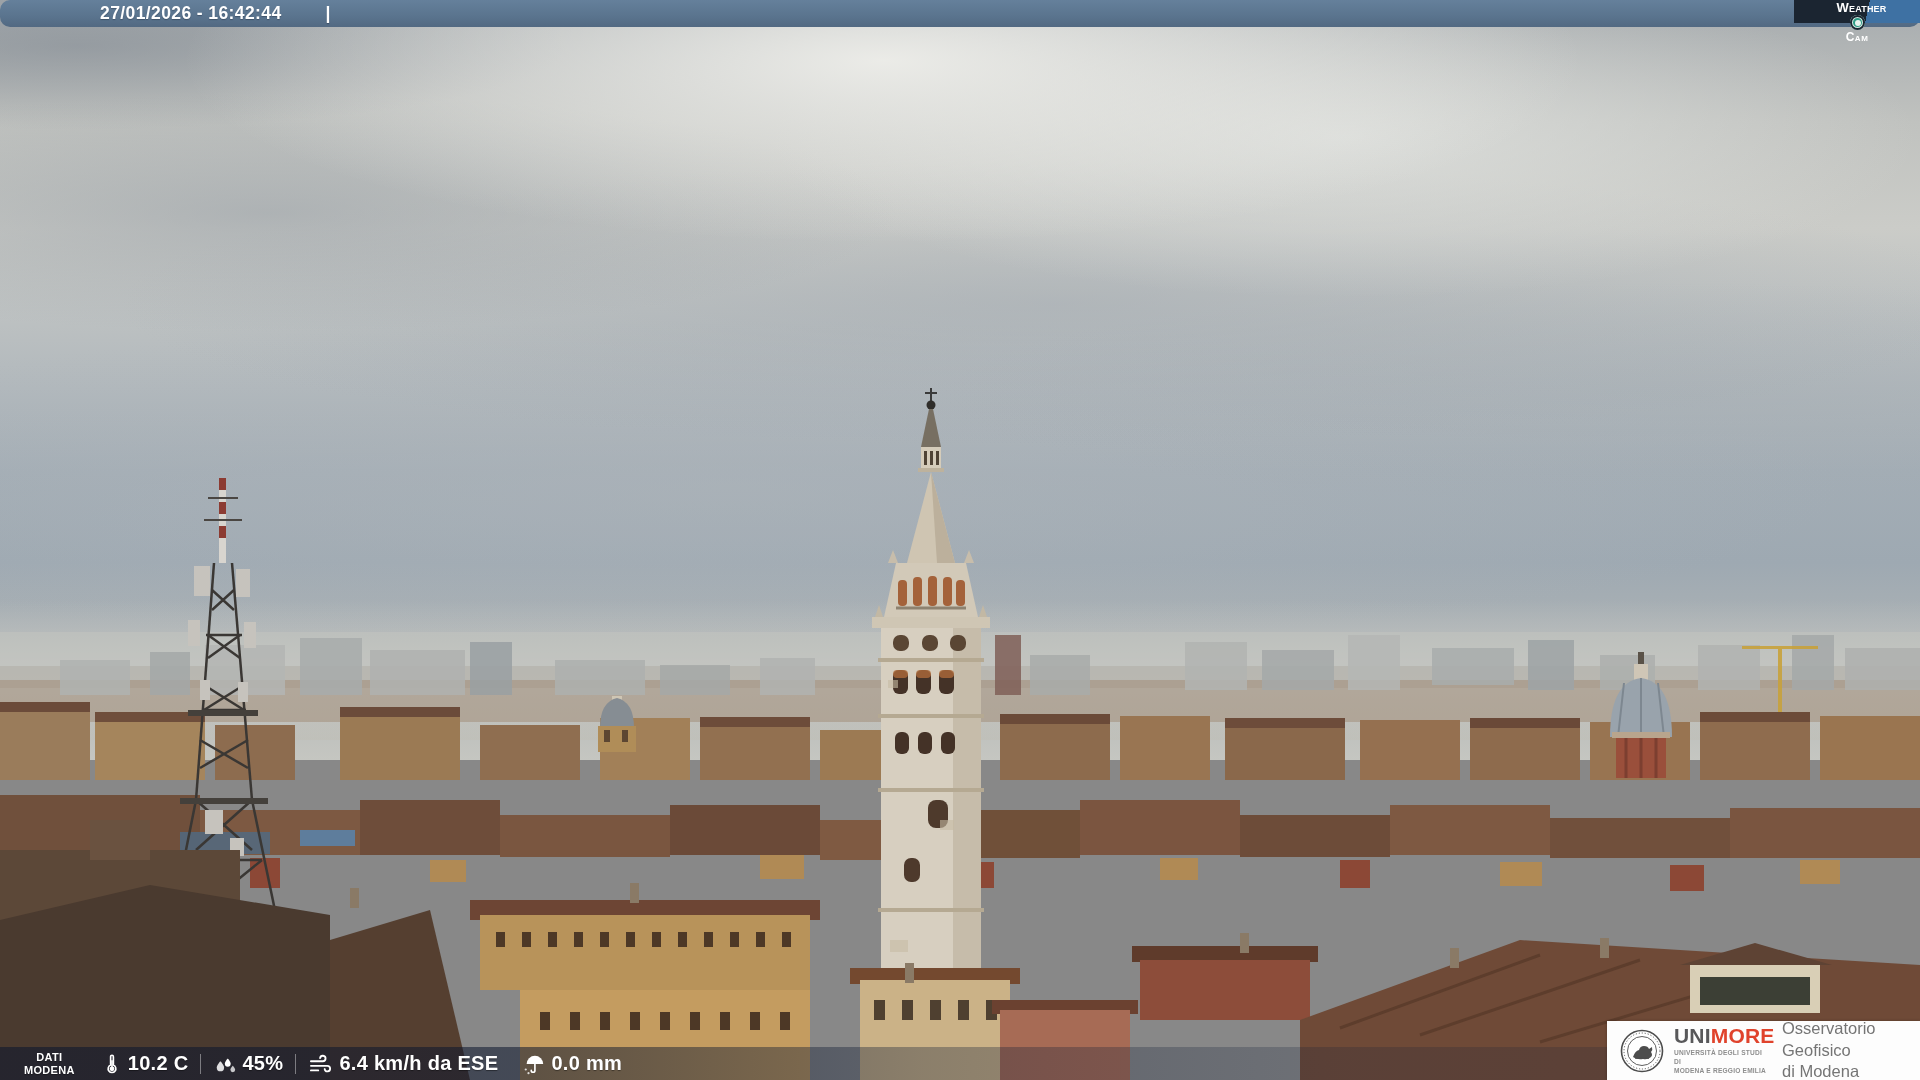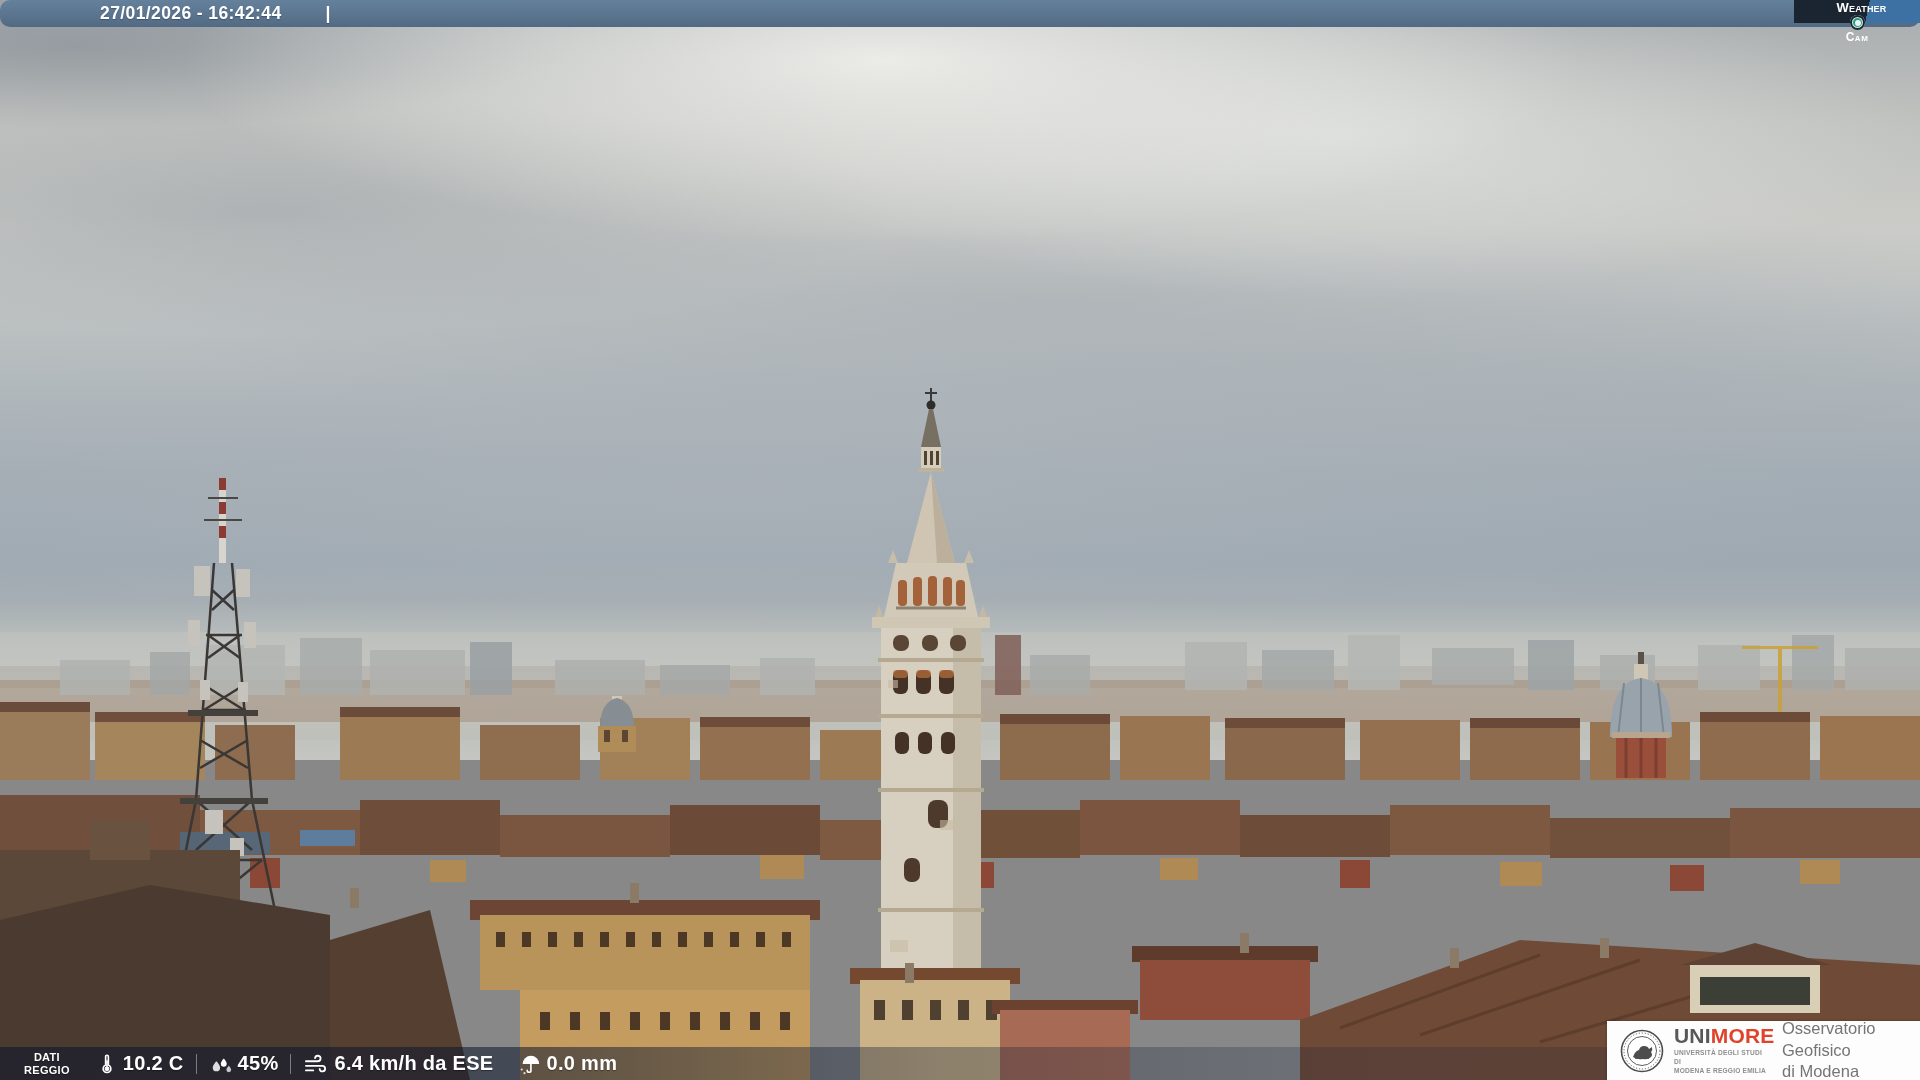--- a/index.html
+++ b/index.html
@@ -344,21 +344,21 @@
 
   <div class="wxcam">
     <span class="w1">Weather</span>
     <span class="dot"></span>
     <span class="w2">Cam</span>
   </div>
 
   <div class="meteobar">
     <div class="mlabel">
       <div>DATI</div>
-      <div>REGGIO</div>
+      <div>MODENA</div>
     </div>
 
     <div class="mitem" style="margin-left:26px">
       <svg width="22" height="22" viewBox="0 0 24 24">
         <path d="M10.5 4 a1.5 1.5 0 0 1 3 0 v9.2 a4.2 4.2 0 1 1 -3 0 Z" fill="none" stroke="#fff" stroke-width="1.8"></path>
         <circle cx="12" cy="17.3" r="2.6" fill="#fff"></circle>
         <line x1="12" y1="15.5" x2="12" y2="8" stroke="#fff" stroke-width="1.8"></line>
       </svg>
       <span>10.2 C</span>
     </div>

